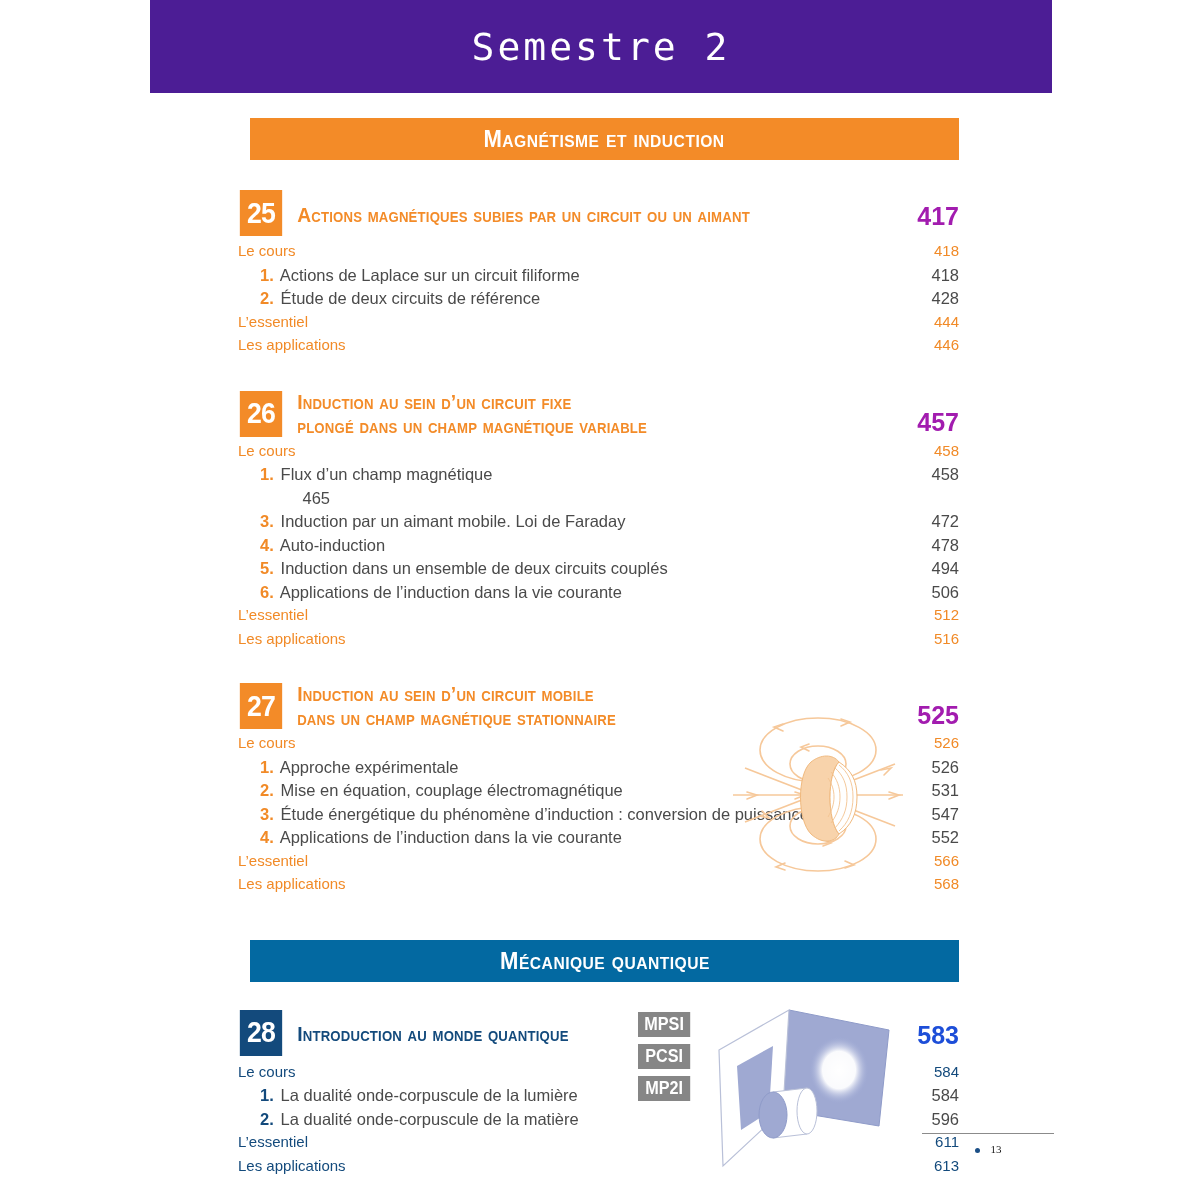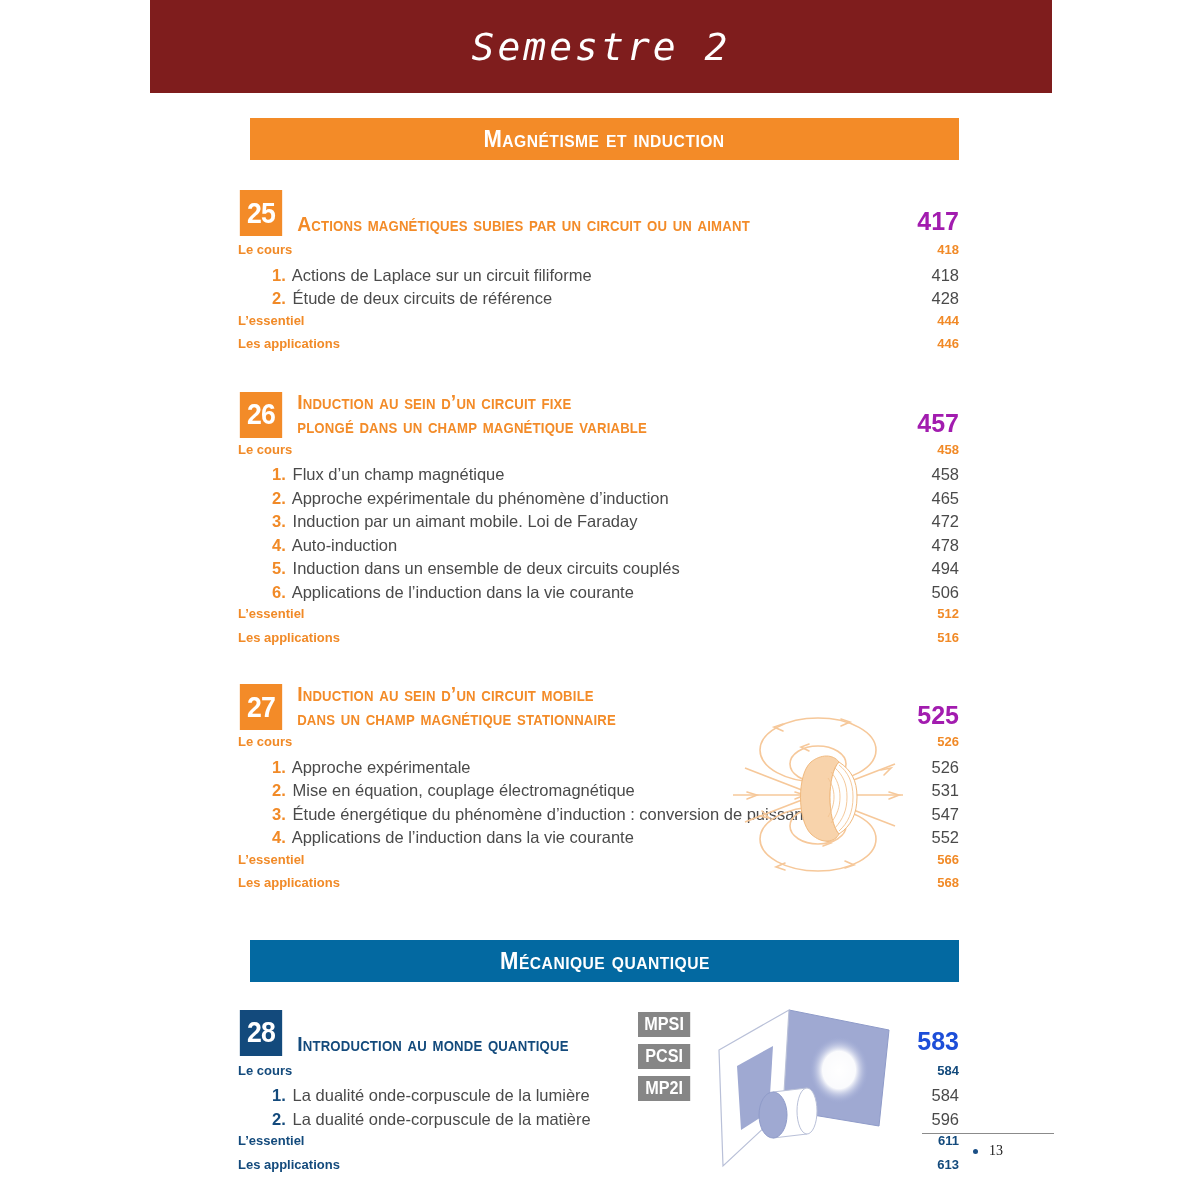--- a/index.html
+++ b/index.html
@@ -15,25 +15,24 @@
     overflow: hidden;
   }
 
   
   .semester-banner {
     position: absolute;
     left: 150px;
     top: 0;
     width: 902px;
     height: 93px;
-    background: #7f1d1d;
+    background: #4c1d95;
     display: flex;
     align-items: center;
     justify-content: center;
-    font-style: italic;
   }
   .semester-title {
     color: #ffffff;
     font-family: "DejaVu Sans Mono", monospace;
     font-size: 38px;
     letter-spacing: 3px;
     font-weight: 400;
   }
 
   
@@ -69,21 +68,21 @@
   }
   .section-bar-label::first-letter { text-transform: uppercase; }
 
   
   .chapter {
     position: relative;
     margin-top: 26px;
   }
   .chapter-head {
     display: flex;
-    align-items: flex-end;
+    align-items: center;
   }
   .chap-num {
     width: 46px;
     height: 46px;
     flex: 0 0 46px;
     display: flex;
     align-items: center;
     justify-content: center;
     color: #ffffff;
     font-family: "Liberation Sans", sans-serif;
@@ -138,30 +137,30 @@
   }
   .toc-pg {
     flex: 0 0 auto;
     width: 70px;
     text-align: right;
     font-size: 16.5px;
   }
 
   .row-major .toc-label,
   .row-major .toc-pg {
-    font-weight: bold;
-    font-size: 13px;
+    font-weight: normal;
+    font-size: 15px;
   }
   .row-major.orange .toc-label,
   .row-major.orange .toc-pg { color: #f18a27; }
   .row-major.blue .toc-label,
   .row-major.blue .toc-pg { color: #134a7c; }
 
   .row-sub { padding-left: 22px; }
-  .row-sub .toc-label { color: #4a4a4a; font-weight: normal; margin-left: 12px; }
+  .row-sub .toc-label { color: #4a4a4a; font-weight: normal; }
   .row-sub .toc-pg { color: #4a4a4a; font-weight: normal; }
   .row-sub .num {
     font-weight: bold;
     display: inline-block;
     min-width: 16px;
   }
   .row-sub.orange .num { color: #f18a27; }
   .row-sub.blue .num   { color: #134a7c; }
 
   
@@ -214,21 +213,21 @@
   }
   .footer-rule {
     width: 132px;
     height: 1px;
     background: #8b8b8b;
   }
   .footer-pageno {
     margin-top: 9px;
     text-align: center;
     font-family: "Liberation Serif", serif;
-    font-size: 14px;
+    font-size: 11px;
     color: #1a1a1a;
   }
   .footer-dot {
     display: inline-block;
     width: 5px;
     height: 5px;
     border-radius: 50%;
     background: #1b4f86;
     margin-right: 11px;
     vertical-align: middle;
@@ -294,21 +293,20 @@
 
     <div class="toc-row row-major orange">
       <span class="toc-label">Le cours</span>
       <span class="toc-pg">458</span>
     </div>
     <div class="toc-row row-sub orange">
       <span class="toc-label"><span class="num">1.</span> <span>Flux d’un champ magnétique</span></span>
       <span class="toc-pg">458</span>
     </div>
     <div class="toc-row row-sub orange">
-      <span class="toc-label"><span class="num">2.</span> <span>Approche expérimentale du phénomène d’induction</span></span>
       <span class="toc-pg">465</span>
     </div>
     <div class="toc-row row-sub orange">
       <span class="toc-label"><span class="num">3.</span> <span>Induction par un aimant mobile. Loi de Faraday</span></span>
       <span class="toc-pg">472</span>
     </div>
     <div class="toc-row row-sub orange">
       <span class="toc-label"><span class="num">4.</span> <span>Auto-induction</span></span>
       <span class="toc-pg">478</span>
     </div>

